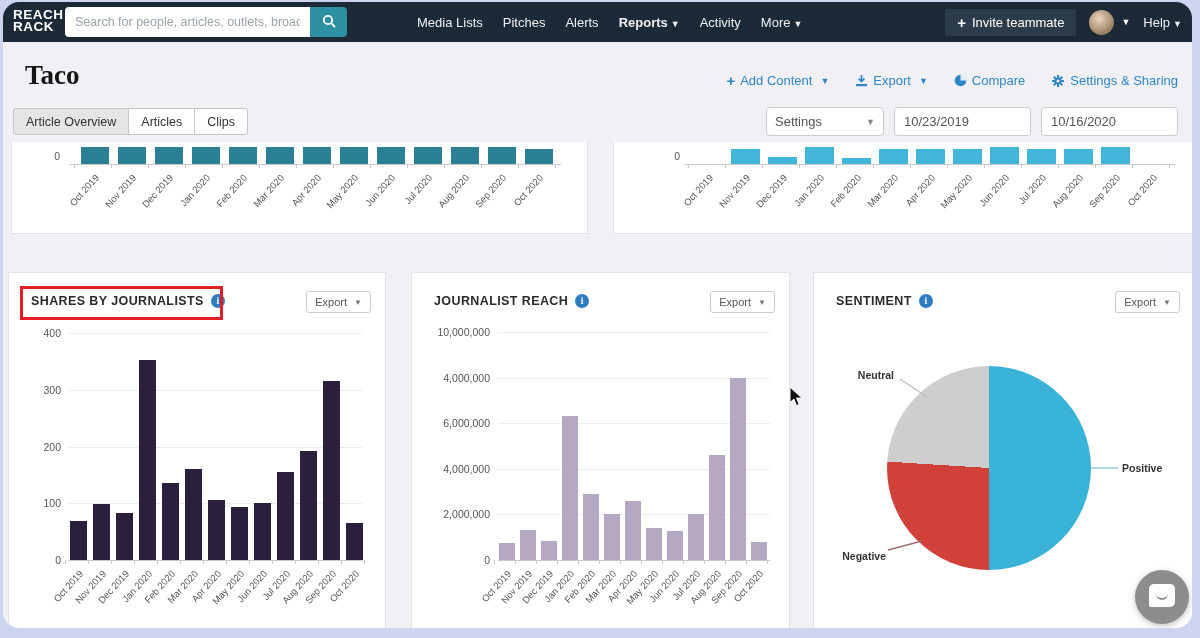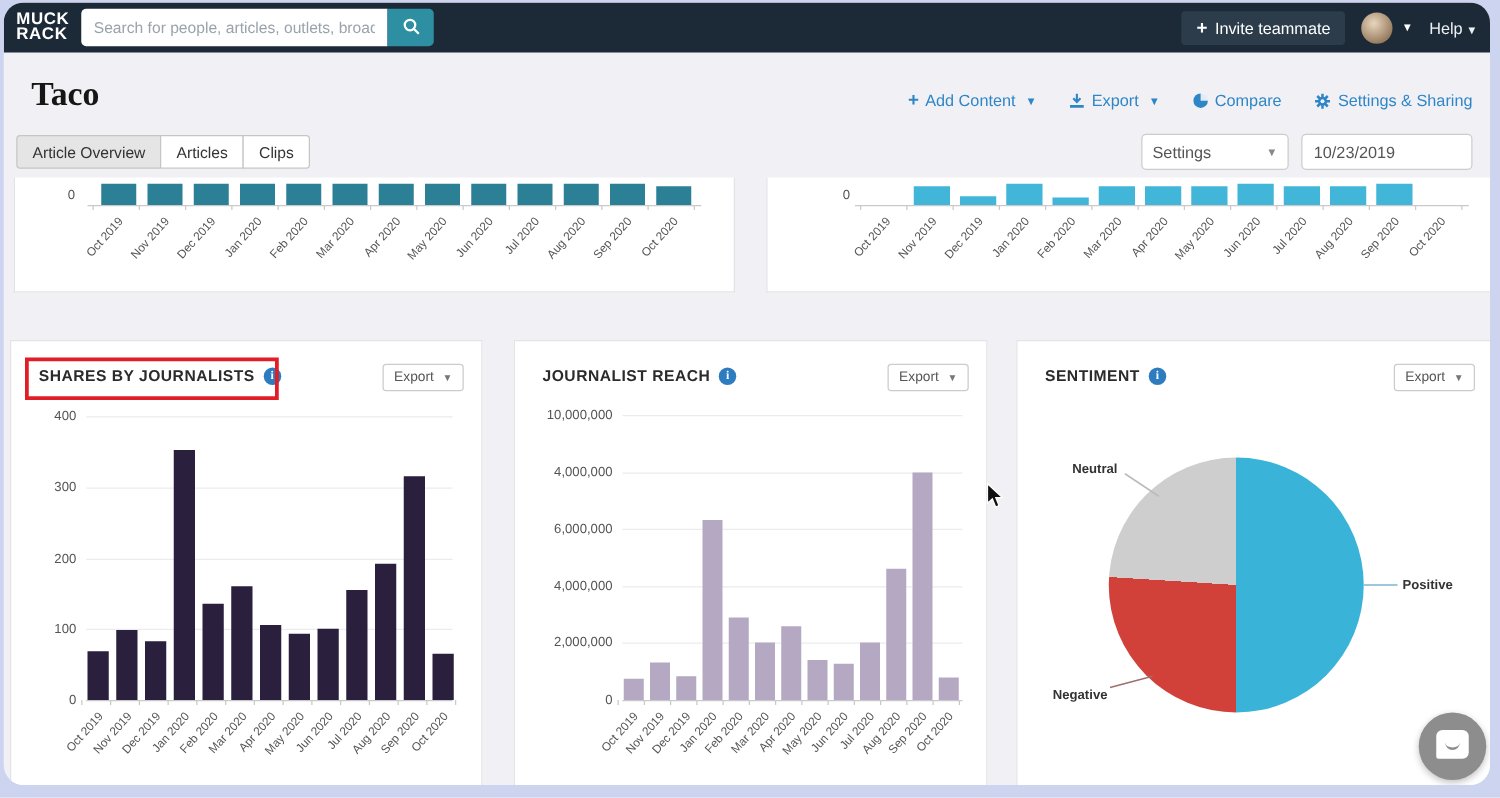--- a/index.html
+++ b/index.html
@@ -100,33 +100,41 @@
 
   .cursor { position:absolute; left:786px; top:384px; pointer-events:none; }
 </style>
 </head>
 <body>
 
 <div class="window">
 
   <div class="navbar">
     <div class="logo">
-      <div>MUCK</div>
+      <div>REACH</div>
       <div>RACK</div>
     </div>
     <div class="searchwrap">
       <input type="text" placeholder="Search for people, articles, outlets, broadcast" style="">
       <button class="searchbtn">
         <span>
           <svg width="14" height="14" viewBox="0 0 14 14">
               <circle cx="6" cy="6" r="4.2" fill="none" stroke="#fff" stroke-width="1.8"></circle>
               <line x1="9.2" y1="9.2" x2="13" y2="13" stroke="#fff" stroke-width="1.8"></line>
             </svg>
         </span>
       </button>
+    </div>
+    <div class="navitems">
+      <span class="navitem">Media Lists</span>
+      <span class="navitem">Pitches</span>
+      <span class="navitem">Alerts</span>
+      <span class="navitem bold"><span>Reports</span><span class="caret">▼</span></span>
+      <span class="navitem">Activity</span>
+      <span class="navitem"><span>More</span><span class="caret">▼</span></span>
     </div>
     <div class="navright">
       <button class="invitebtn">
         <span class="plus">+</span>
         <span>Invite teammate</span>
       </button>
       <span class="avatarwrap">
         <span class="avatar"></span>
         <span class="caret">▼</span>
       </span>
@@ -183,20 +191,21 @@
     <button class="tab active">Article Overview</button>
     <button class="tab">Articles</button>
     <button class="tab">Clips</button>
   </div>
   <div class="filters">
     <div class="selectbox">
       <span>Settings</span>
       <span class="caret">▼</span>
     </div>
     <input class="dateinput" value="10/23/2019" style="">
+    <input class="dateinput" value="10/16/2020" style="">
   </div>
 
   <div class="card cardtopL">
       <div class="tick-label" style="left: 28px; top: 8px; width: 20px;">0</div>
       <div class="axisline" style="left: 58px; top: 22px; width: 491px;"></div>
       <div class="axistick" style="left: 62px; top: 22px;"></div>
       <div class="axistick" style="left: 99px; top: 22px;"></div>
       <div class="axistick" style="left: 136px; top: 22px;"></div>
       <div class="axistick" style="left: 173px; top: 22px;"></div>
       <div class="axistick" style="left: 210px; top: 22px;"></div>

